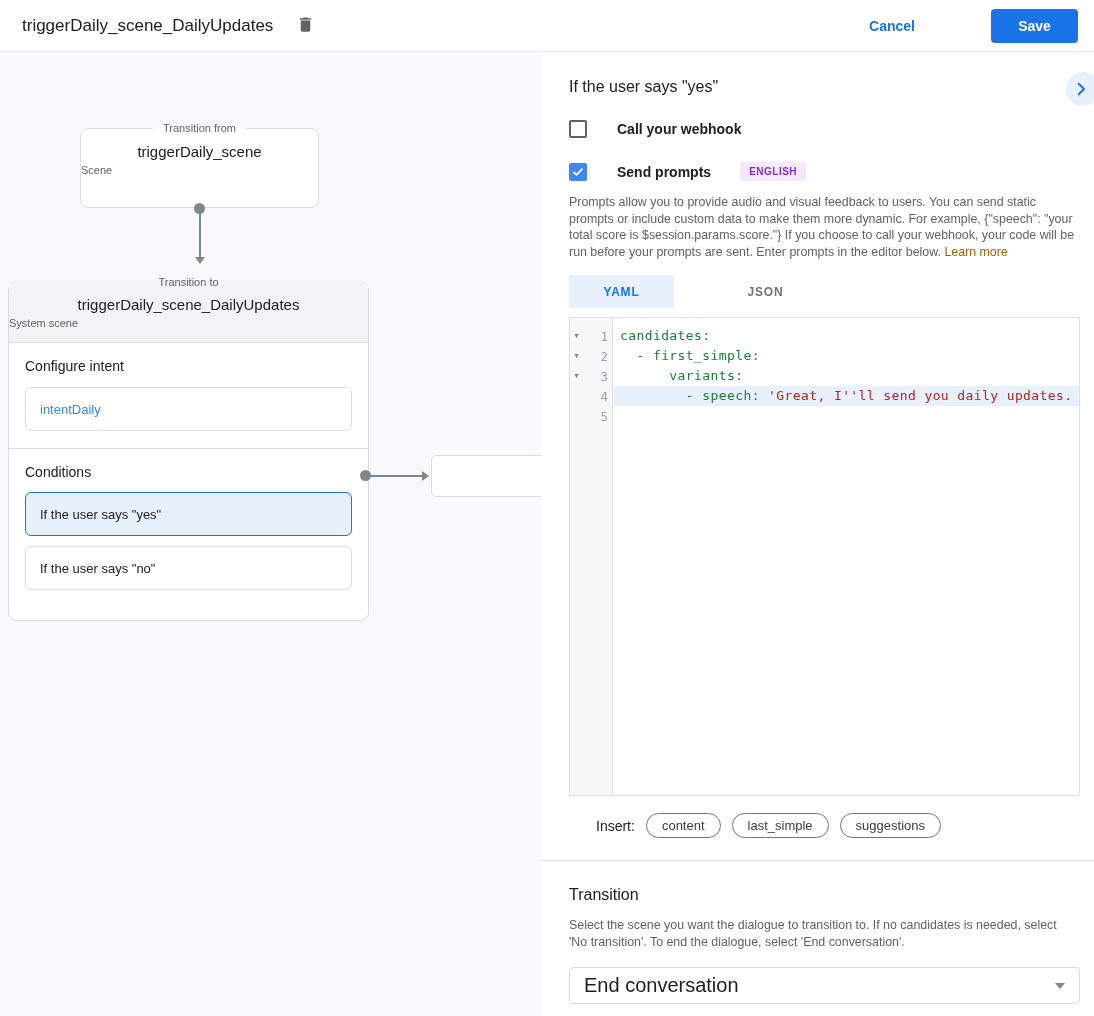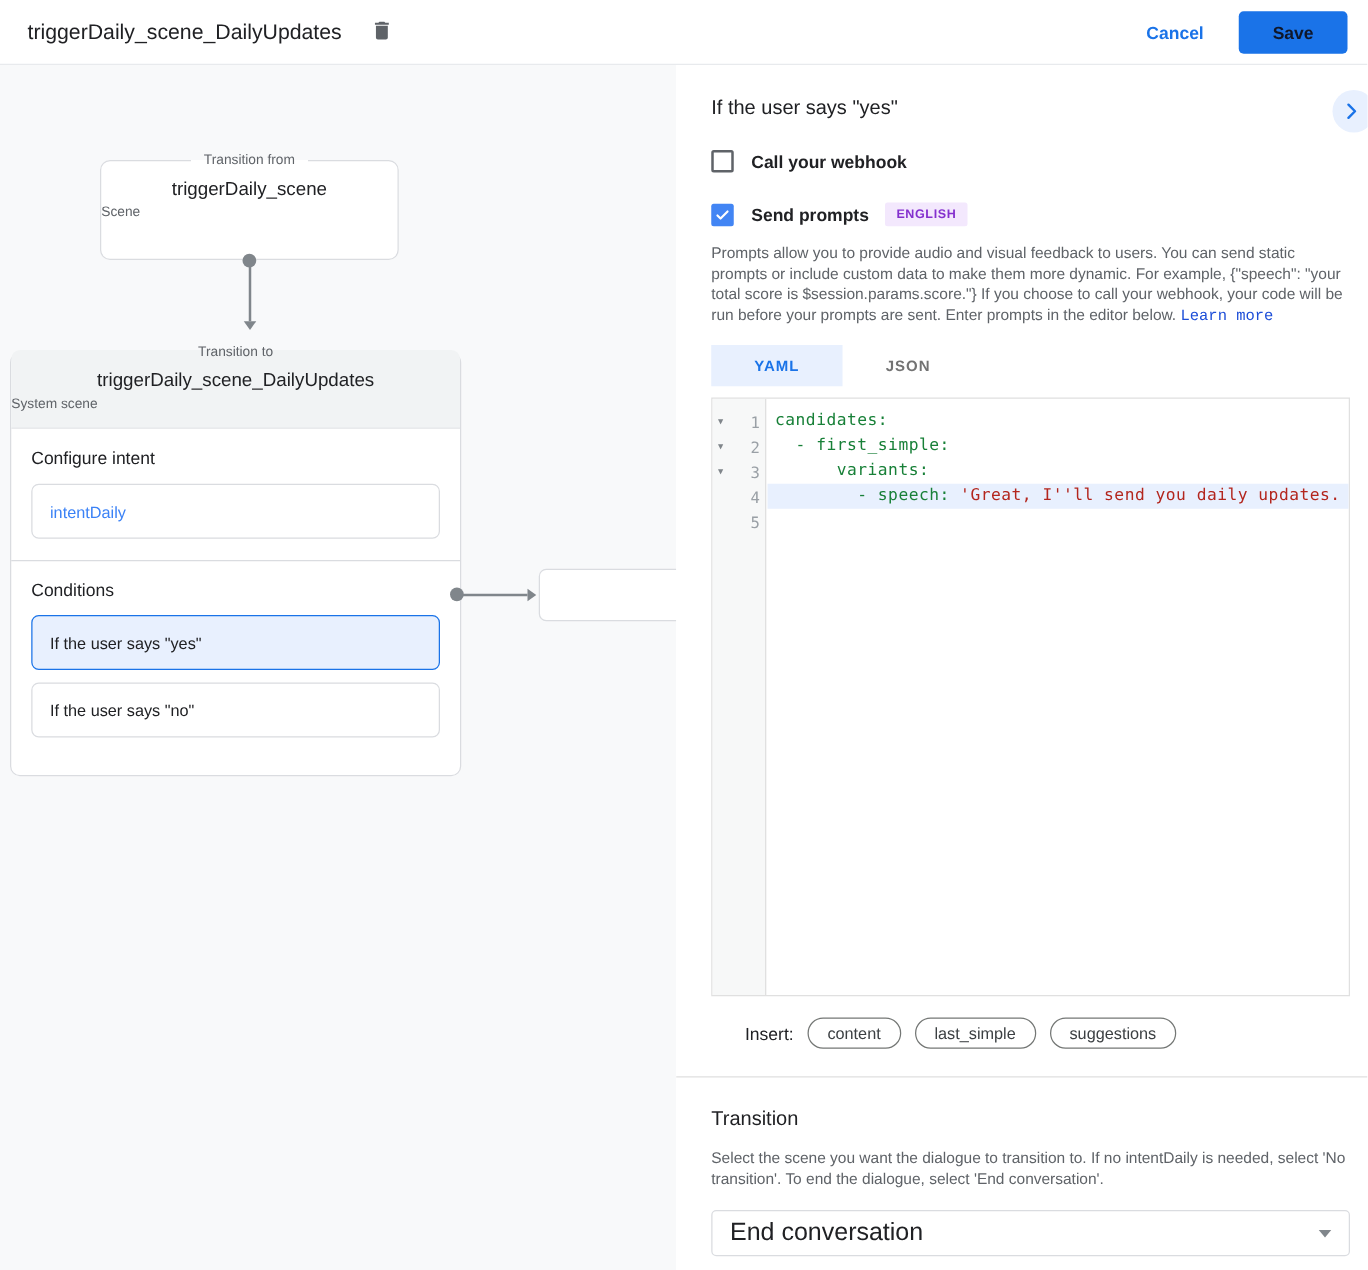--- a/index.html
+++ b/index.html
@@ -8,22 +8,22 @@
 
   
   .topbar { position:absolute; left:0; top:0; width:1094px; height:52px; background:#fff;
             border-bottom:1px solid #e8eaed; display:flex; align-items:center; padding:0 16px 0 22px; z-index:5; }
   .topbar-title { font-size:17px; color:#202124; }
   .trash-btn { margin-left:18px; width:28px; height:28px; border:none; background:transparent; cursor:pointer;
                display:flex; align-items:center; justify-content:center; }
   .topbar-spacer { flex:1; }
   .cancel-btn { border:none; background:transparent; color:#1a73e8; font-size:14px; font-weight:600;
                 margin-right:28px; cursor:pointer; font-family:inherit; }
-  .save-btn { background:#1a73e8; color:#0f172a; border:none; border-radius:4px; width:87px; height:34px;
-              font-size:14px; font-weight:600; cursor:pointer; font-family:inherit; }
+  .save-btn { background:#1a73e8; color:#ffffff; border:none; border-radius:4px; width:87px; height:34px;
+              font-size:14px; font-weight:600; cursor:pointer; font-family:inherit;margin-left:48px; }
 
   
   .canvas { position:absolute; left:0; top:52px; width:541px; height:964px; background:#f8f9fa; overflow:hidden; }
 
   fieldset.node { position:absolute; border:1px solid #dadce0; border-radius:8px; background:#fff; padding:0; }
   fieldset.node legend { margin:0 auto; padding:0 10px; font-size:11px; color:#5f6368; }
 
   .node-from { left:80px; top:70px; width:239px; height:86px; padding-bottom:12px; }
   .node-title { text-align:center; font-size:15px; color:#202124; margin-top:9px; }
   .node-sub { text-align:left; font-size:11px; color:#5f6368; margin-top:4px; }
@@ -52,31 +52,31 @@
                 border:1px solid #dadce0; border-radius:6px; }
 
   
   .panel { position:absolute; left:541px; top:52px; width:553px; height:964px; background:#fff;
            padding:26px 16px 0 28px; }
   .panel-title-row { position:relative; }
   .panel-title { font-size:16px; font-weight:400; color:#202124; }
   .expand-btn { position:absolute; right:-22px; top:-6px; width:34px; height:34px; border-radius:50%;
                 background:#e8f0fe; border:none; cursor:pointer; display:flex; align-items:center; }
 
-  .check-row { display:flex; align-items:center; margin-top:24px; cursor:pointer; }
+  .check-row { display:flex; align-items:center; margin-top:24px; cursor:pointer;gap:16px; }
   .checkbox { width:18px; height:18px; border:2px solid #5f6368; border-radius:2px; background:#fff; flex:none; }
   .checkbox.checked { border:none; background:#4285f4; display:flex; align-items:center; justify-content:center; }
   .check-label { margin-left:14px; font-size:14px; font-weight:600; color:#202124; }
   .lang-badge { margin-left:13px; background:#f3e8fd; color:#8430ce; font-size:10px; font-weight:700;
                 letter-spacing:.5px; padding:4px 9px; border-radius:2px; }
 
   .desc { margin-top:13px; font-size:12.4px; line-height:16.5px; color:#5f6368; max-width:512px; }
-  .link { color:#1d4ed8; text-decoration:none; cursor:pointer;font-family:Liberation Mono, monospace; }
-
-  .tabs { margin-top:15px; display:flex; }
+  .link { color:#a16207; text-decoration:none; cursor:pointer; }
+
+  .tabs { margin-top:15px; display:flex;gap:39px; }
   .tab { width:105px; height:33px; display:flex; align-items:center; justify-content:center;
          font-size:12px; font-weight:600; letter-spacing:.8px; color:#737373; cursor:pointer; }
   .tab.active { background:#e8f0fe; color:#1a73e8; }
 
   .editor { margin-top:9px; position:relative; width:511px; height:479px; border:1px solid #e0e0e0;
             background:#fff; overflow:hidden; font-family:"DejaVu Sans Mono", monospace; }
   .gutter-strip { position:absolute; left:0; top:0; width:43px; height:100%; background:#f7f8f8;
                   border-right:1px solid #e0e0e0; }
   .ed-lines { position:relative; padding-top:8px; }
   .ed-line { display:flex; height:20px; align-items:center; }
@@ -244,19 +244,19 @@
     <span class="insert-label">Insert:</span>
     <button class="chip">content</button>
     <button class="chip">last_simple</button>
     <button class="chip">suggestions</button>
   </div>
 
   <div class="panel-divider"></div>
 
   <div class="transition-block">
     <div class="panel-title">Transition</div>
-    <p class="transition-desc">Select the scene you want the dialogue to transition to. If no intentDaily is needed, select 'No transition'. To end the dialogue, select 'End conversation'.</p>
+    <p class="transition-desc">Select the scene you want the dialogue to transition to. If no candidates is needed, select 'No transition'. To end the dialogue, select 'End conversation'.</p>
     <div class="select">
       <span class="select-value">End conversation</span>
       <span class="select-caret"></span>
     </div>
   </div>
 </div>
 
 </body></html>

